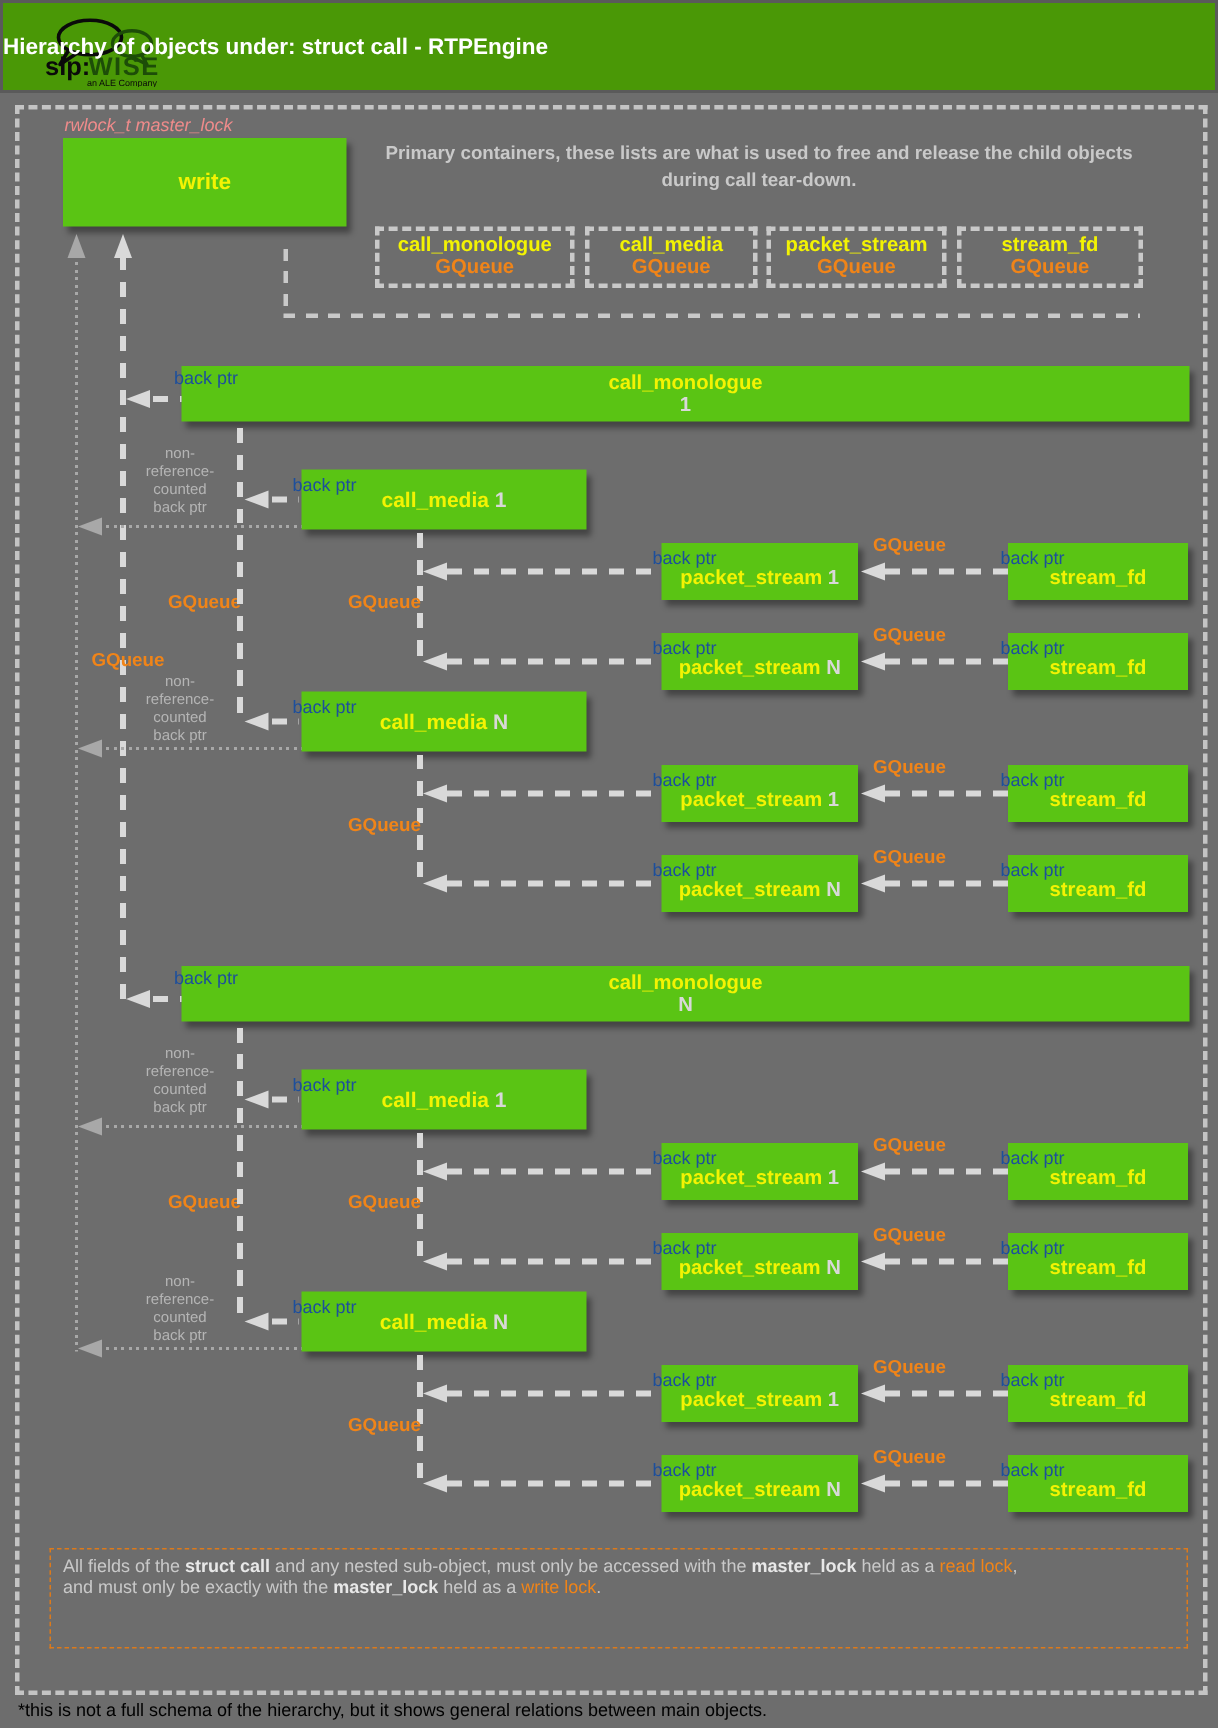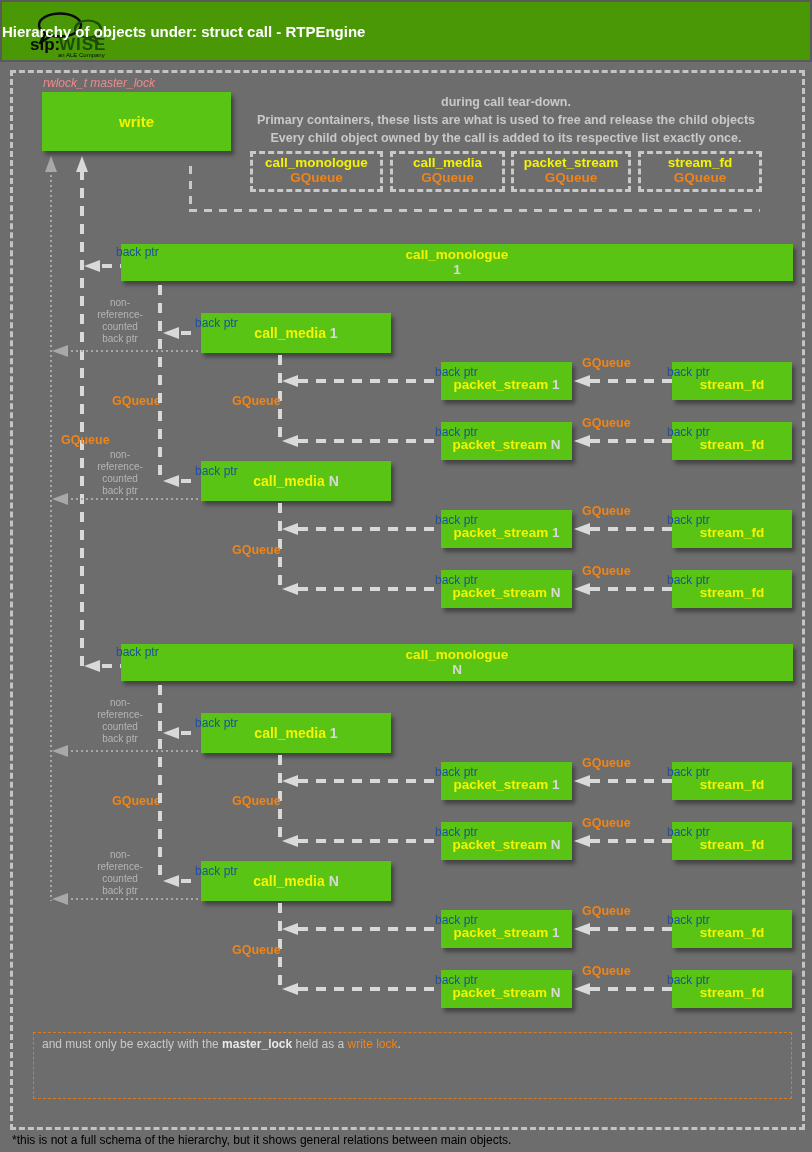--- a/index.html
+++ b/index.html
@@ -61,23 +61,22 @@
 
 <div id="frame"></div>
 
 <div id="rwlock">rwlock_t master_lock</div>
 
 <div class="gbox" id="call-box" style="left:42px;top:92px;width:189px;height:59px;line-height:59px;font-size:15px;">
   <span class="yl">write</span>
 </div>
 
 <div id="intro">
+  <div>Primary containers, these lists are what is used to free and release the child objects</div>
   <div>during call tear-down.</div>
-  <div>Primary containers, these lists are what is used to free and release the child objects</div>
-  <div>Every child object owned by the call is added to its respective list exactly once.</div>
 </div>
 
 <div class="cont" style="left:250px;width:127px;">
   <div class="cn">call_monologue</div>
   <div class="ct">GQueue</div>
 </div>
 <div class="cont" style="left:390px;width:109px;">
   <div class="cn">call_media</div>
   <div class="ct">GQueue</div>
 </div>
@@ -240,17 +239,18 @@
     <div class="gbox" style="left: 441px; top: 970px; width: 131px; height: 38px; line-height: 46px;"><span class="yl">packet_stream</span><span class="ix">&nbsp;N</span></div>
     <div class="bp" style="left: 435px; top: 973px;">back ptr</div>
     <div class="gq" style="left: 582px; top: 964px;">GQueue</div>
     <div class="arrL" style="left: 574px; top: 983px;"></div>
     <div class="abs" style="left: 590px; top: 987px; width: 82px; height: 4px; background: repeating-linear-gradient(to right, rgb(217, 217, 217) 0px, rgb(217, 217, 217) 10px, transparent 10px, transparent 18px);"></div>
     <div class="gbox" style="left: 672px; top: 970px; width: 120px; height: 38px; line-height: 46px;"><span class="yl">stream_fd</span></div>
     <div class="bp" style="left: 667px; top: 973px;">back ptr</div>
   </div>
 
 <div id="notes">
+  <div><span>All fields of the </span><span class="nb">struct call</span><span> and any nested sub-object, must only be accessed with the </span><span class="nb">master_lock</span><span> held as a </span><span class="no">read lock</span><span>,</span></div>
   <div><span>and must only be exactly with the </span><span class="nb">master_lock</span><span> held as a </span><span class="no">write lock</span><span>.</span></div>
   <div class="gap"></div>
 </div>
 
 <div id="footnote">*this is not a full schema of the hierarchy, but it shows general relations between main objects.</div>
 
 </body></html>

